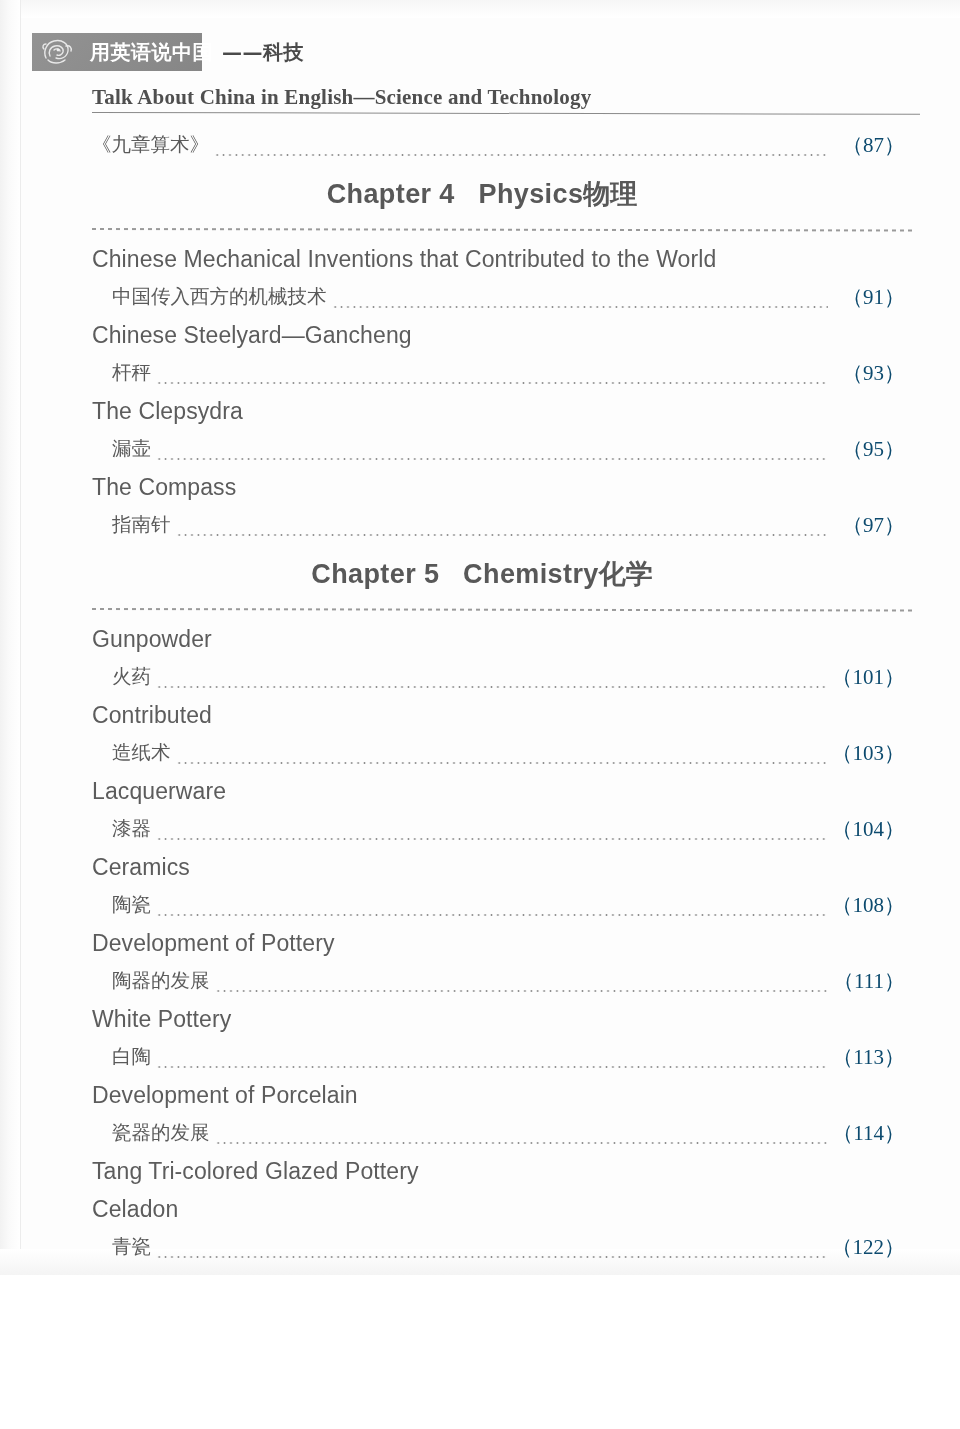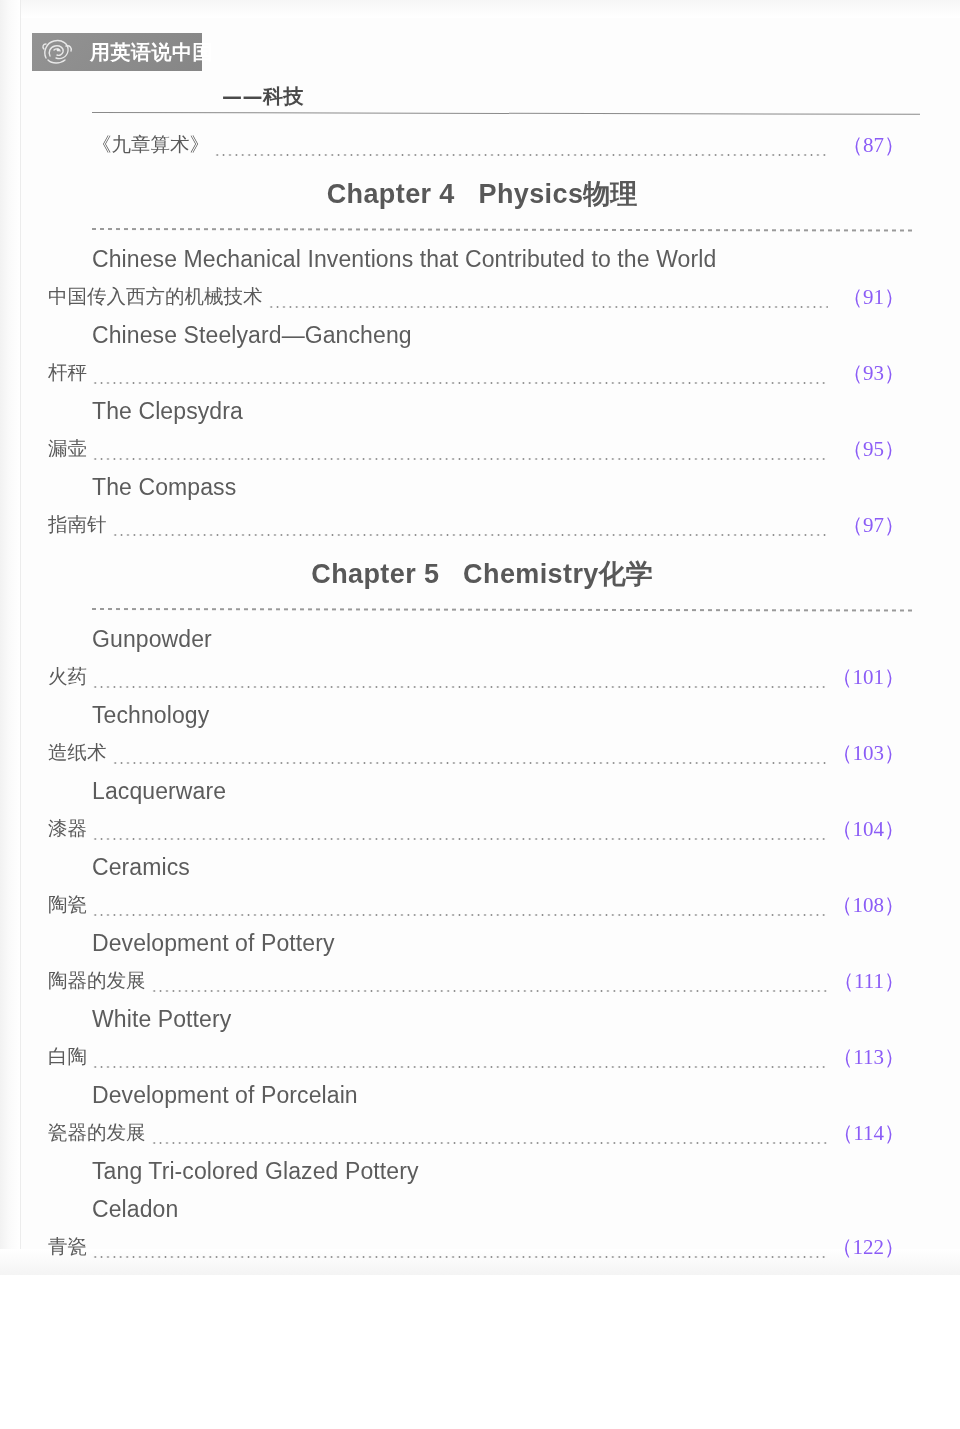--- a/index.html
+++ b/index.html
@@ -75,21 +75,20 @@
   .header-zh-tail {
     position: absolute;
     left: 190px;
     top: 6px;
     font-family: "DejaVu Sans", sans-serif;
     font-weight: bold;
     font-size: 20px;
     letter-spacing: 0.5px;
     color: #4a4a4a;
     white-space: nowrap;
-    margin-top: 44px;
   }
   .running-head {
     position: absolute;
     left: 92px;
     top: 85px;
     font-family: "Liberation Serif", serif;
     font-weight: bold;
     font-size: 21px;
     color: #4f4f4f;
     white-space: nowrap;
@@ -126,21 +125,21 @@
   }
 
   .leader-row {
     display: flex;
     align-items: flex-end;
     padding: 0 55px 0 92px;
     line-height: 38px;
     white-space: nowrap;
   }
   .leader-row.indent {
-    padding-left: 48px;
+    padding-left: 112px;
   }
   .leader-label {
     font-family: "DejaVu Sans", sans-serif;
     font-size: 19.5px;
     color: #5a5a5a;
     flex: 0 0 auto;
   }
   .leader-dots {
     flex: 1 1 auto;
     min-width: 20px;
@@ -151,21 +150,21 @@
     height: 10px;
     background-image: radial-gradient(circle, #8c8c8c 0.9px, rgba(0,0,0,0) 1.1px);
     background-size: 6.4px 10px;
     background-repeat: repeat-x;
     background-position: 0 center;
   }
   .leader-page {
     flex: 0 0 auto;
     font-family: "Liberation Serif", serif;
     font-size: 21px;
-    color: #8b5cf6;
+    color: #0c4a6e;
     min-width: 72px;
     text-align: right;
   }
 
   
   .chapter {
     margin: 0;
     padding: 12px 0 0 4px;
     text-align: center;
   }
@@ -236,20 +235,21 @@
           <path d="M26 9 C30 8, 32 11, 31 14"></path>
           <path d="M4 12 C2 10, 3 7, 6 7"></path>
         </g>
         <circle cx="18" cy="13" r="1.4" fill="#efefef"></circle>
       </svg>
     </span>
     <span class="header-zh">用英语说中国</span>
     <span class="header-zh-tail">——科技</span>
   </div>
 
+  <div class="running-head">Talk About China in English—Science and Technology</div>
   <div class="head-rule"></div>
 
   <div class="toc">
 
     <div class="leader-row">
       <span class="leader-label">《九章算术》</span>
       <span class="leader-dots"></span>
       <span class="leader-page">（87）</span>
     </div>
 
@@ -291,21 +291,21 @@
     </div>
     <div class="chapter-rule"></div>
 
     <div class="entry-en">Gunpowder</div>
     <div class="leader-row indent">
       <span class="leader-label">火药</span>
       <span class="leader-dots"></span>
       <span class="leader-page">（101）</span>
     </div>
 
-    <div class="entry-en">Technology</div>
+    <div class="entry-en">Contributed</div>
     <div class="leader-row indent">
       <span class="leader-label">造纸术</span>
       <span class="leader-dots"></span>
       <span class="leader-page">（103）</span>
     </div>
 
     <div class="entry-en">Lacquerware</div>
     <div class="leader-row indent">
       <span class="leader-label">漆器</span>
       <span class="leader-dots"></span>

